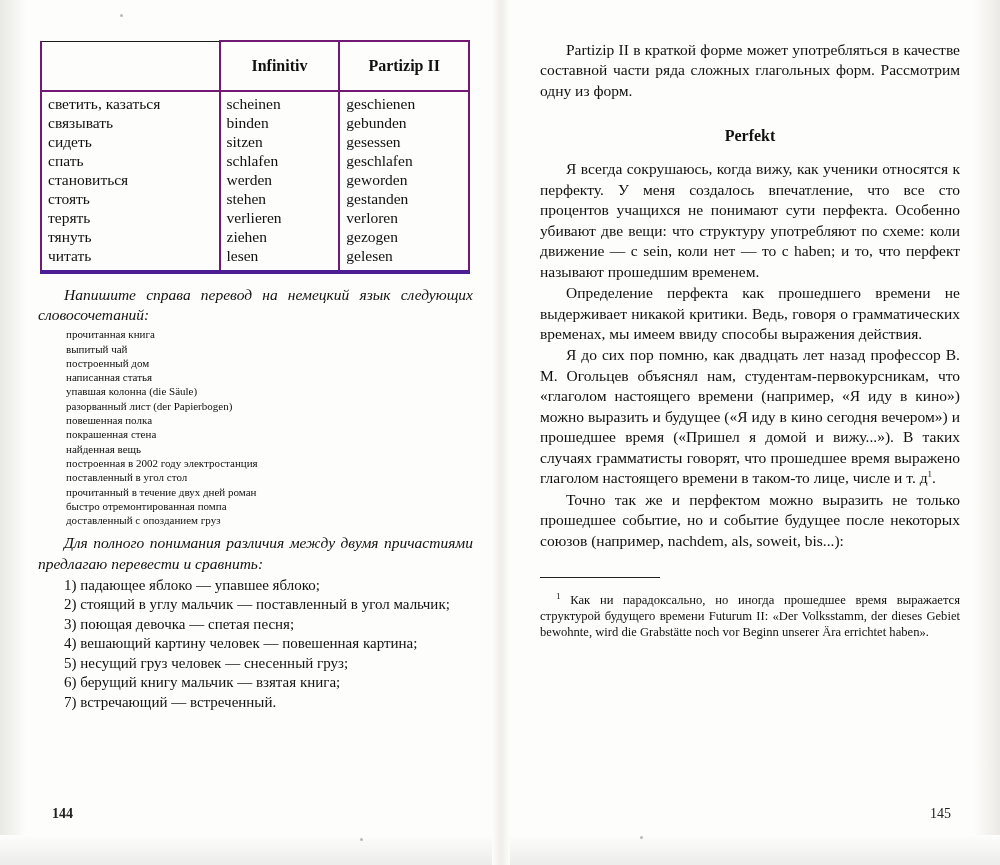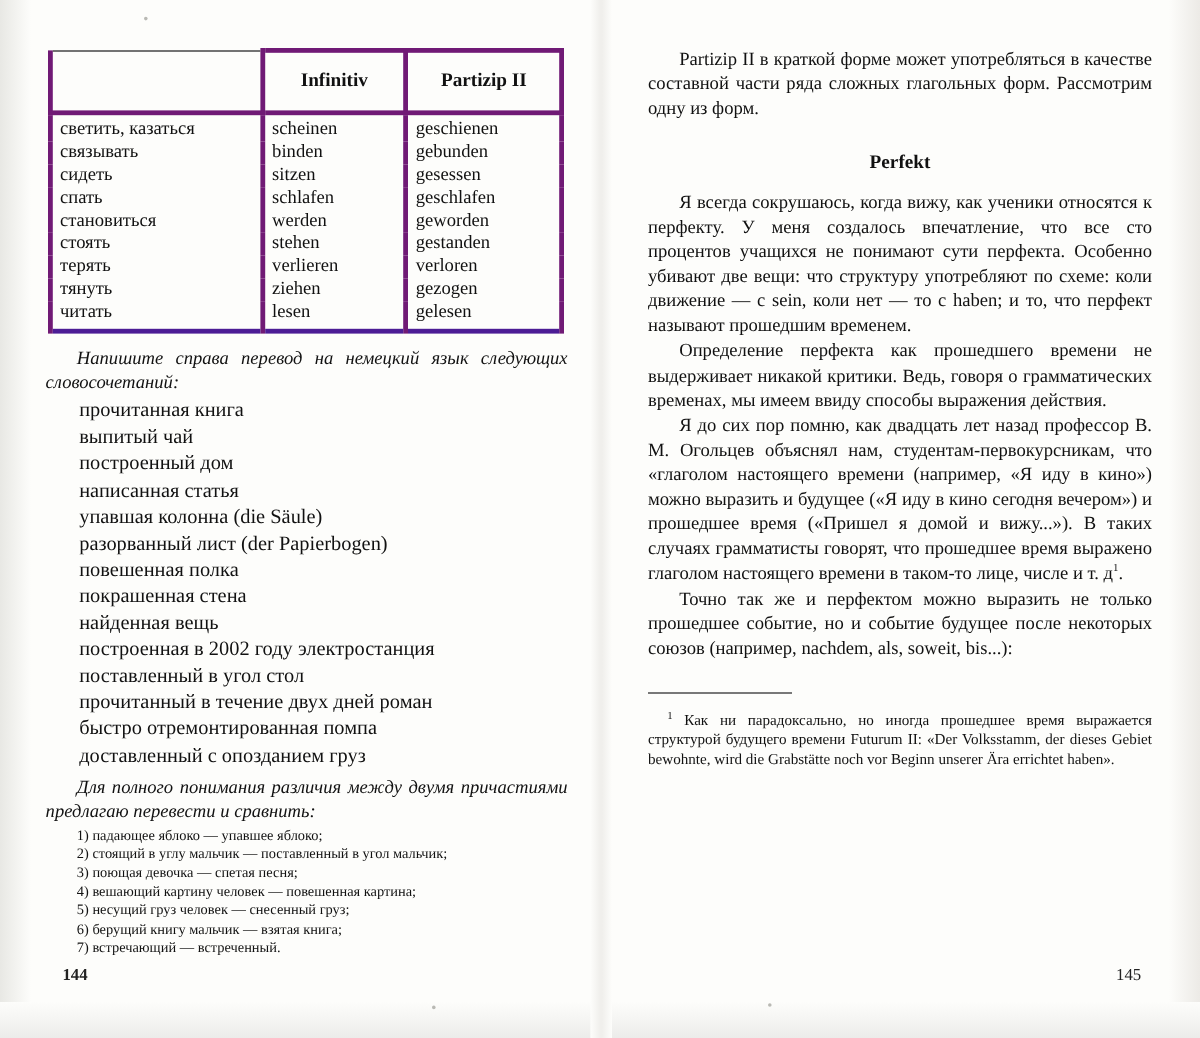--- a/index.html
+++ b/index.html
@@ -58,21 +58,21 @@
   }
 
   
   .verb-table {
     border-collapse: collapse;
     width: 430px;
     margin-left: 2px;
     font-size: 15.5px;
   }
   .verb-table td, .verb-table th {
-    border: 4px solid #701a75;
+    border: 2px solid #701a75;
     padding: 1px 6px;
     vertical-align: top;
     line-height: 1.22;
     text-align: left;
     font-weight: normal;
   }
   .verb-table thead th {
     font-weight: bold;
     text-align: center;
     font-size: 16px;
@@ -105,28 +105,28 @@
   
   .instr {
     font-style: italic;
     font-size: 15.5px;
     line-height: 1.30;
     margin: 11px 0 2px 0;
     text-indent: 26px;
     text-align: justify;
   }
   .list-item {
-    font-size: 17px;
+    font-size: 11px;
     line-height: 1.30;
     margin: 0;
     padding-left: 28px;
     font-family: Liberation Serif, serif;
   }
   .numlist-item {
-    font-size: 12px;
+    font-size: 15px;
     line-height: 1.30;
     margin: 0;
     text-indent: 26px;
     text-align: justify;
   }
 
   
   .para {
     font-size: 15.5px;
     line-height: 1.32;

